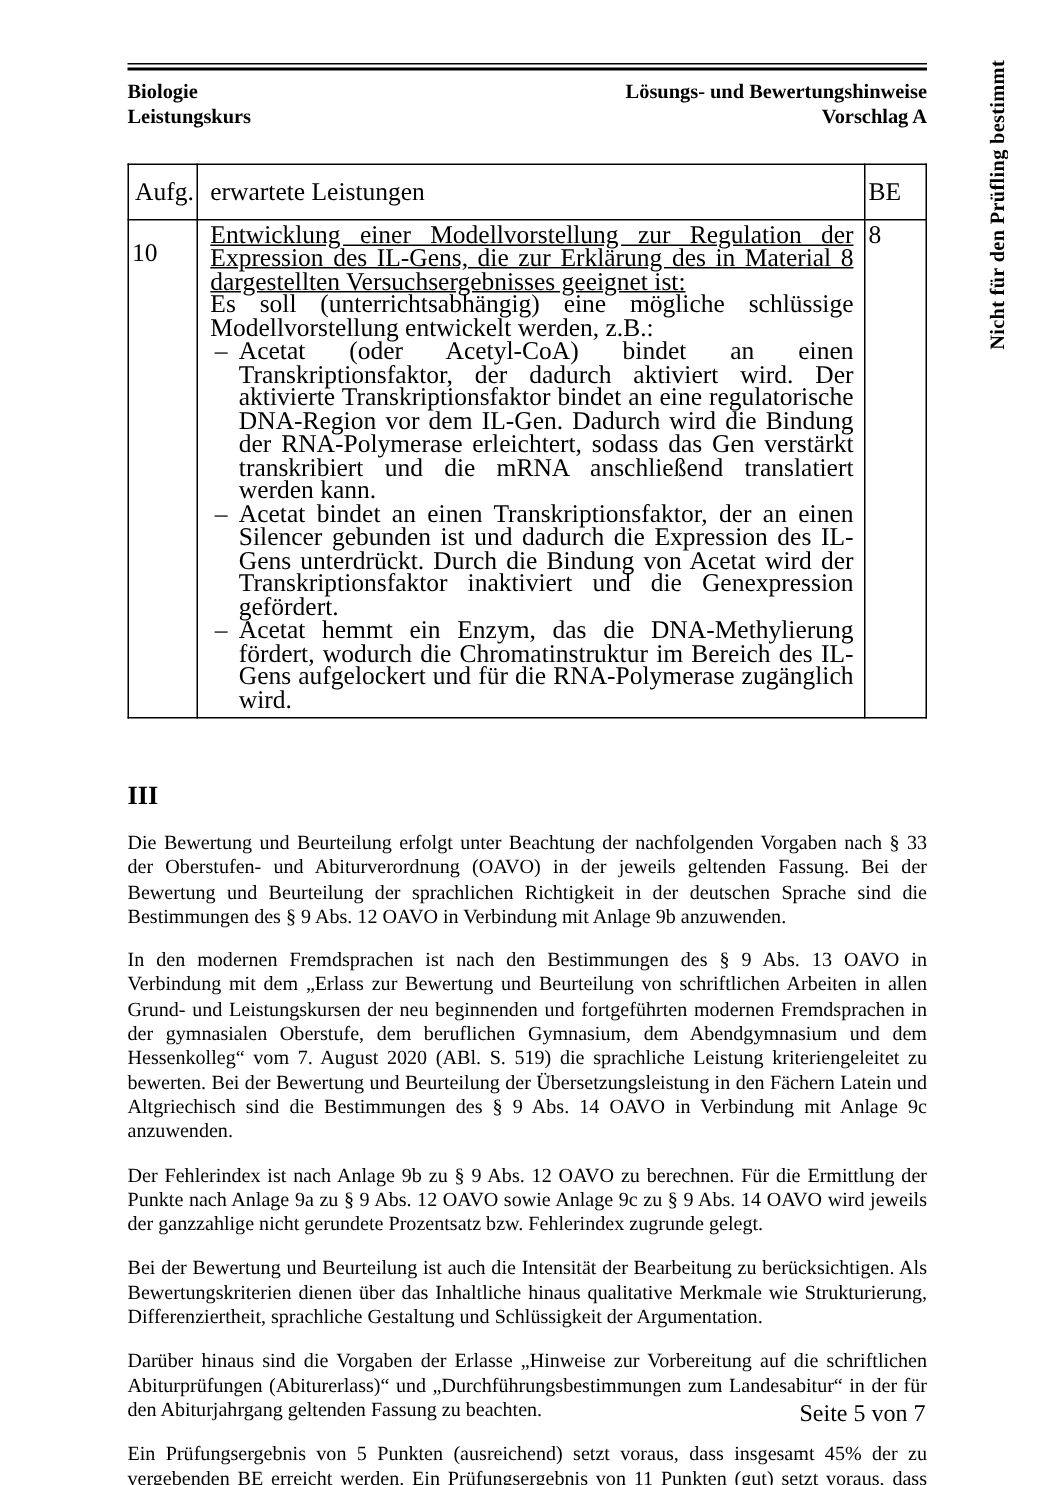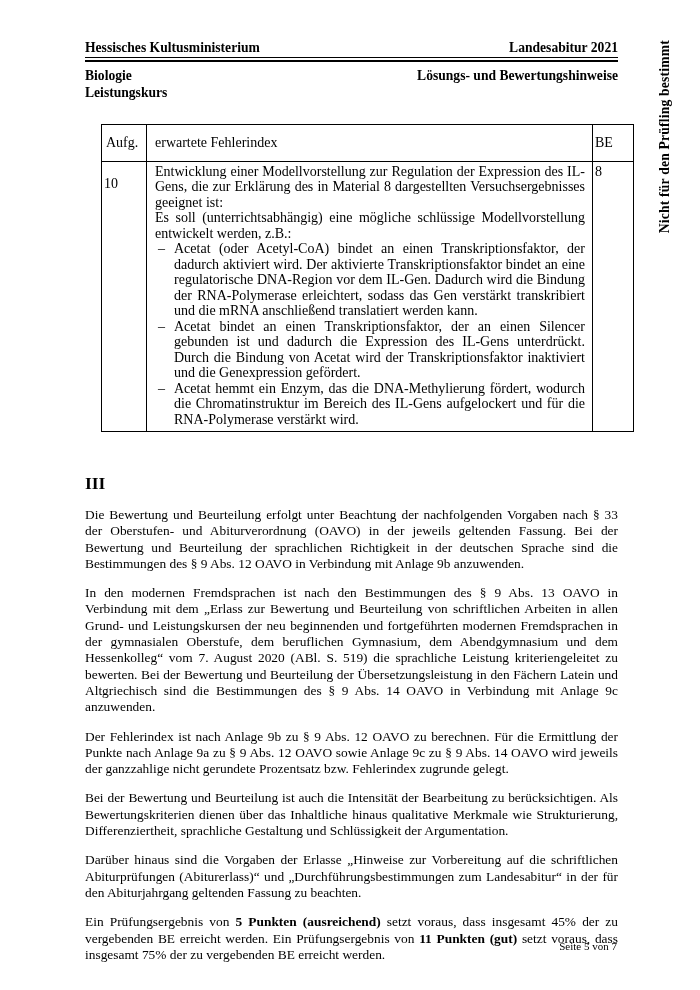--- a/index.html
+++ b/index.html
@@ -33,125 +33,122 @@
     font-weight: bold; font-size: 13.6px; line-height: 16.5px;
     margin-top: 6px;
   }
   .subhead .right { text-align: right; margin-left: 48px; }
 
   
   table.score {
     border-collapse: collapse;
     width: 100%;
     margin-top: 23px;
-    font-size: 14px; line-height: 15.5px; margin-left: 16px;
+    font-size: 17px; line-height: 15.5px;
   }
   table.score td, table.score th {
     border: 1.2px solid #000;
     vertical-align: top;
     font-weight: normal;
     text-align: left;
   }
   th.h-aufg { width: 38px; font-weight: bold; padding: 10px 2px 10px 4px; vertical-align: middle; }
   th.h-leist { font-weight: bold; padding: 10px 8px; vertical-align: middle; }
   th.h-be { width: 36px; font-weight: bold; text-align: center; vertical-align: middle; padding: 10px 2px; }
   td.c-aufg { text-align: right; padding: 14px 9px 2px 2px; }
   td.c-leist { padding: 2px 7px 4px 8px; }
   td.c-be { vertical-align: bottom; text-align: center; padding: 2px 2px 2px 2px; }
   td.c-total { text-align: center; font-weight: bold; padding: 2px; height: 17px; vertical-align: middle; }
 
   .just { text-align: justify; }
-  .intro-underline { }
+  .intro-underline { text-decoration: underline; }
   .intro-italic { }
   .dash-item { display: flex; }
   .dash-item .dash { flex: 0 0 19px; padding-left: 3px; box-sizing: border-box; }
   .dash-item .dash-text { flex: 1; text-align: justify; }
 
   
   .section-heading {
     margin-top: 40px;
     font-size: 17.5px; font-weight: bold; line-height: 22px;
     display: flex;
   }
   .section-heading .sec-num { width: 40px; flex: none; }
   .body-par {
     margin: 13px 0 0 0;
     font-size: 13.4px; line-height: 16.3px;
     text-align: justify;
   }
-  .body-par b { font-weight: bold; margin-top: 36px; }
+  .body-par b { font-weight: normal; margin-top: 36px; }
 
   
   .side-note {
     position: absolute;
     top: 40px; right: 27px;
     writing-mode: vertical-rl;
     transform: rotate(180deg);
     font-weight: bold; font-size: 13.6px;
     letter-spacing: 0.2px;
     white-space: nowrap;
   }
   .footer {
     position: absolute;
     right: 83px; bottom: 38px;
-    font-size: 11px;
+    font-size: 16px;
   }
 </style>
 </head>
 <body>
 
 <div class="sheet">
 
   <div class="content">
 
-    <div class="masthead">
-      <span>Hessisches Kultusministerium</span>
-      <span>Landesabitur 2021</span>
-    </div>
     <div class="rule-thin"></div>
     <div class="rule-thick"></div>
 
     <div class="subhead">
       <div class="left">
         <div>Biologie</div>
         <div>Leistungskurs</div>
       </div>
       <div class="right">
         <div>Lösungs- und Bewertungshinweise</div>
+        <div>Vorschlag A</div>
       </div>
     </div>
 
     <table class="score">
       <colgroup>
         <col style="width:38px">
           <col>
           <col style="width:36px">
       </colgroup>
       <tbody>
           <tr>
         <th class="h-aufg">Aufg.</th>
-        <th class="h-leist">erwartete Fehlerindex</th>
+        <th class="h-leist">erwartete Leistungen</th>
         <th class="h-be">BE</th>
       </tr>
       <tr>
         <td class="c-aufg">10</td>
         <td class="c-leist">
           <div class="just intro-underline">Entwicklung einer Modellvorstellung zur Regulation der Expression des IL-Gens, die zur Erklärung des in Material 8 dargestellten Versuchsergebnisses geeignet ist:</div>
           <div class="just intro-italic">Es soll (unterrichtsabhängig) eine mögliche schlüssige Modellvorstellung entwickelt werden, z.B.:</div>
           <div class="dash-item">
             <span class="dash">–</span>
             <span class="dash-text">Acetat (oder Acetyl-CoA) bindet an einen Transkriptionsfaktor, der dadurch aktiviert wird. Der aktivierte Transkriptionsfaktor bindet an eine regulatorische DNA-Region vor dem IL-Gen. Dadurch wird die Bindung der RNA-Polymerase erleichtert, sodass das Gen verstärkt transkribiert und die mRNA anschließend translatiert werden kann.</span>
           </div>
           <div class="dash-item">
             <span class="dash">–</span>
             <span class="dash-text">Acetat bindet an einen Transkriptionsfaktor, der an einen Silencer gebunden ist und dadurch die Expression des IL-Gens unterdrückt. Durch die Bindung von Acetat wird der Transkriptionsfaktor inaktiviert und die Genexpression gefördert.</span>
           </div>
           <div class="dash-item">
             <span class="dash">–</span>
-            <span class="dash-text">Acetat hemmt ein Enzym, das die DNA-Methylierung fördert, wodurch die Chromatinstruktur im Bereich des IL-Gens aufgelockert und für die RNA-Polymerase verstärkt wird.</span>
+            <span class="dash-text">Acetat hemmt ein Enzym, das die DNA-Methylierung fördert, wodurch die Chromatinstruktur im Bereich des IL-Gens aufgelockert und für die RNA-Polymerase zugänglich wird.</span>
           </div>
         </td>
         <td class="c-be">8</td>
       </tr>
     </tbody>
       </table>
 
     <div class="section-heading">
       <span class="sec-num">III</span>
     </div>

